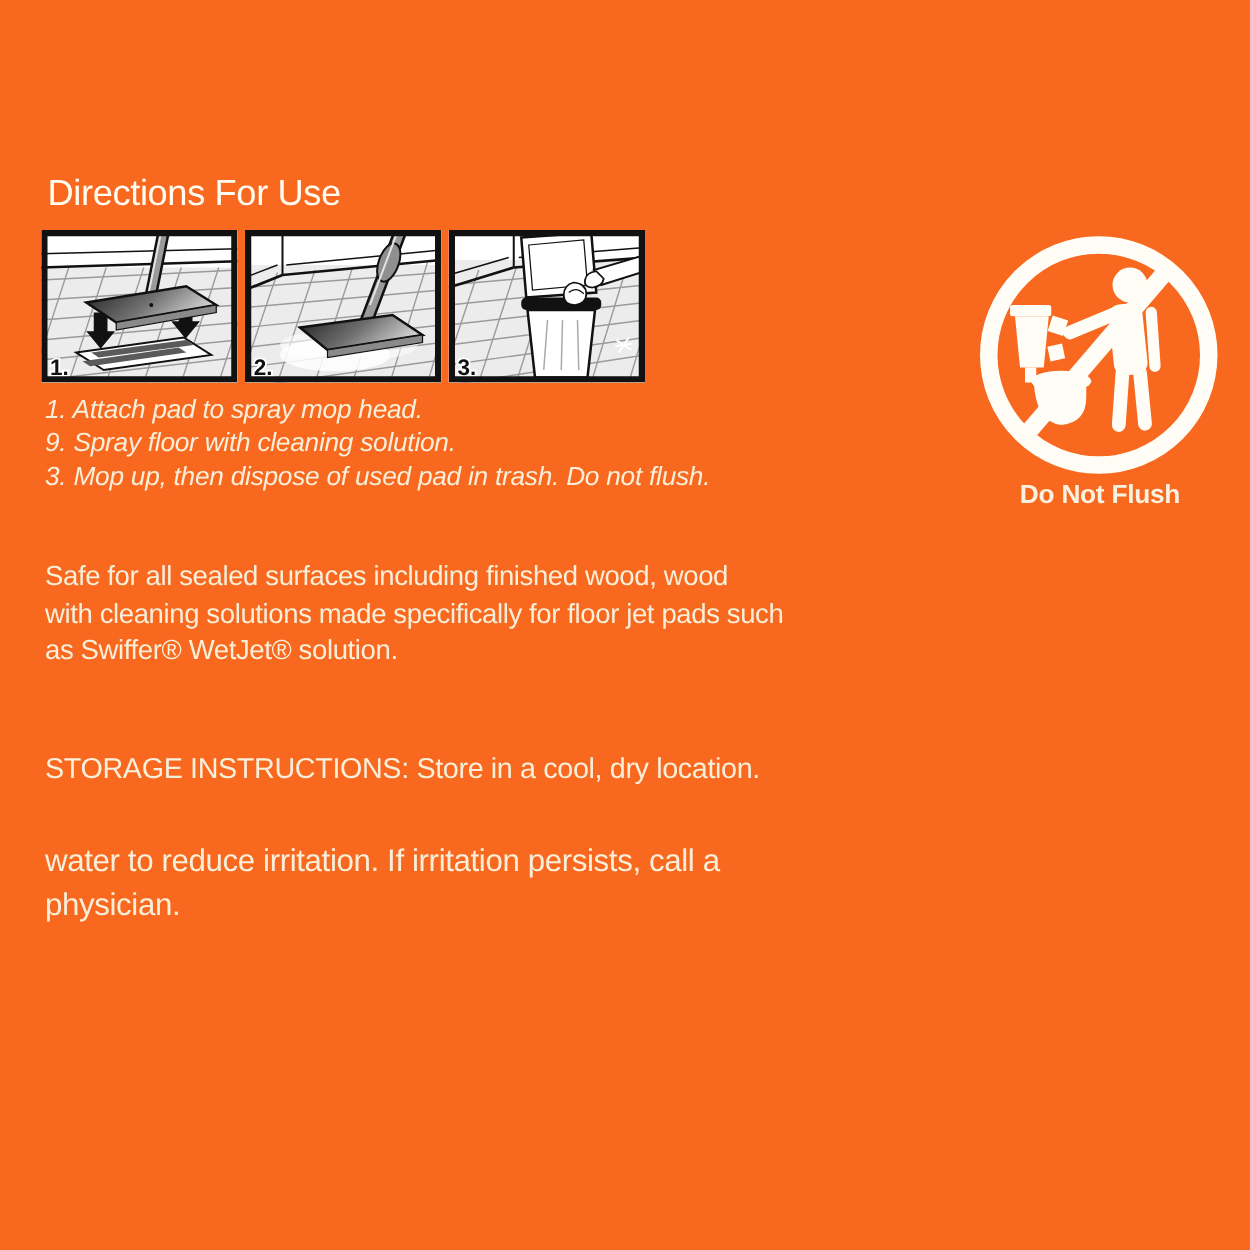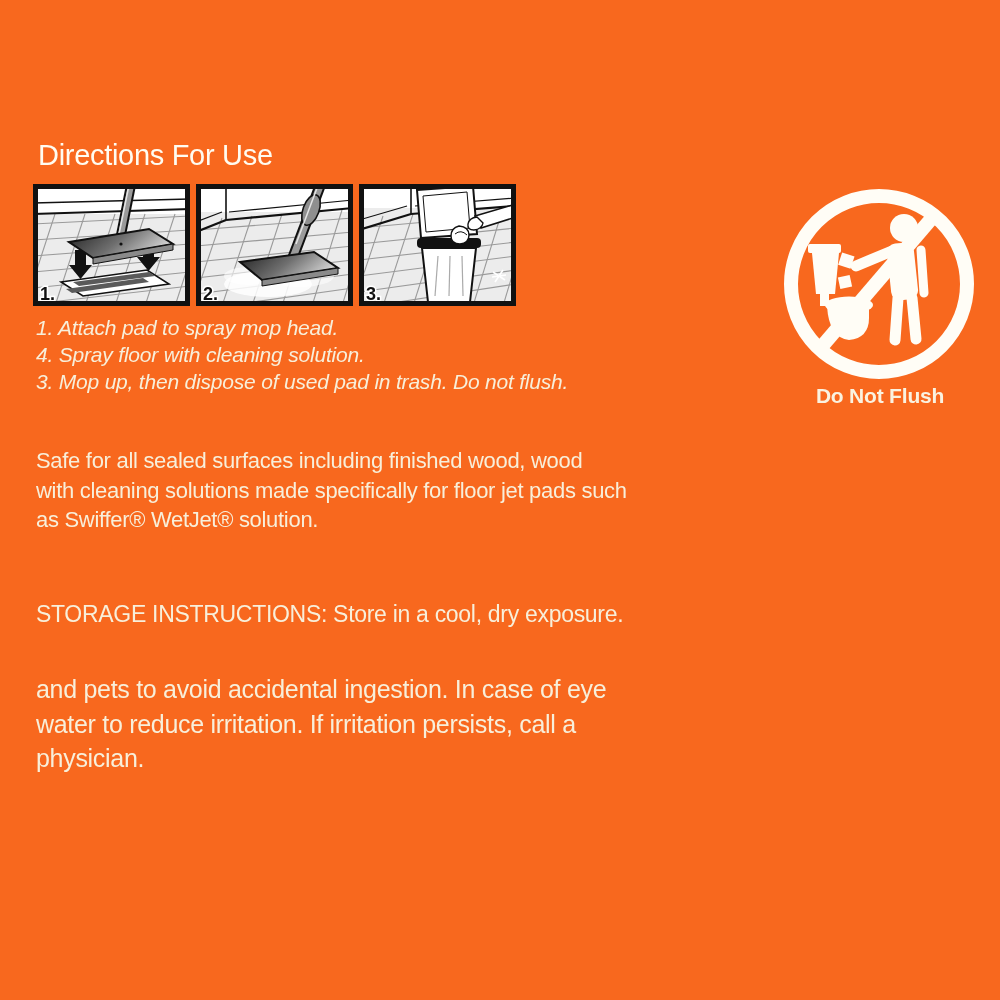--- a/index.html
+++ b/index.html
@@ -182,21 +182,21 @@
     <line x1="134" y1="88" x2="146" y2="96"></line>
       <line x1="144" y1="86" x2="136" y2="98"></line>
     <line x1="133" y1="93" x2="147" y2="91"></line>
   </g>
   <text x="7" y="116" font-size="18" font-weight="bold" fill="#111" stroke="#fff" stroke-width="3" paint-order="stroke">3.</text>
   <rect x="2.5" y="2.5" width="152" height="117" fill="none" stroke="#111" stroke-width="5"></rect>
 </svg>
 
 <div class="abs steps">
   <div class="step-line">1. Attach pad to spray mop head.</div>
-  <div class="step-line">4. Spray floor with cleaning solution.</div>
+  <div class="step-line">9. Spray floor with cleaning solution.</div>
   <div class="step-line">3. Mop up, then dispose of used pad in trash. Do not flush.</div>
 </div>
 
 <svg class="abs dnf-icon" width="195" height="195" viewBox="0 0 195 195" xmlns="http://www.w3.org/2000/svg">
   <g fill="#FFFDF6">
     <rect x="26" y="56" width="33" height="9" rx="2"></rect>
     <polygon points="30,65 57,65 53,106 34,106"></polygon>
     <rect x="38" y="106" width="9" height="12"></rect>
     <ellipse cx="67" cy="117" rx="24" ry="8.5"></ellipse>
     <path d="M45,118 q2,32 22,34 q20,-2 20,-22 l0,-12 z"></path>
@@ -218,20 +218,19 @@
 </svg>
 <div class="abs dnf-label">Do Not Flush</div>
 
 <div class="abs body-par safety">
   <div class="par-line">Safe for all sealed surfaces including finished wood, wood</div>
   <div class="par-line">with cleaning solutions made specifically for floor jet pads such</div>
   <div class="par-line">as Swiffer® WetJet® solution.</div>
 </div>
 
 <div class="abs body-par storage">
-  <span class="lead">STORAGE INSTRUCTIONS:</span><span> Store in a cool, dry exposure.</span>
+  <span class="lead">STORAGE INSTRUCTIONS:</span><span> Store in a cool, dry location.</span>
 </div>
 
 <div class="abs body-par avoid">
-  <div class="par-line">and pets to avoid accidental ingestion. In case of eye</div>
   <div class="par-line">water to reduce irritation. If irritation persists, call a</div>
   <div class="par-line">physician.</div>
 </div>
 
 </body></html>

